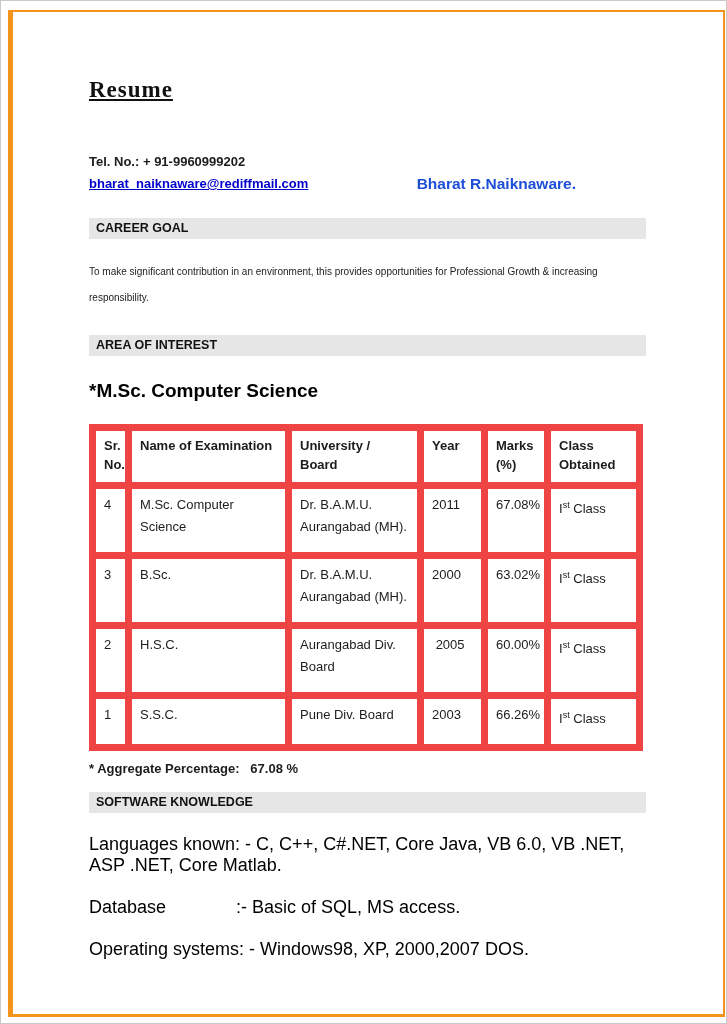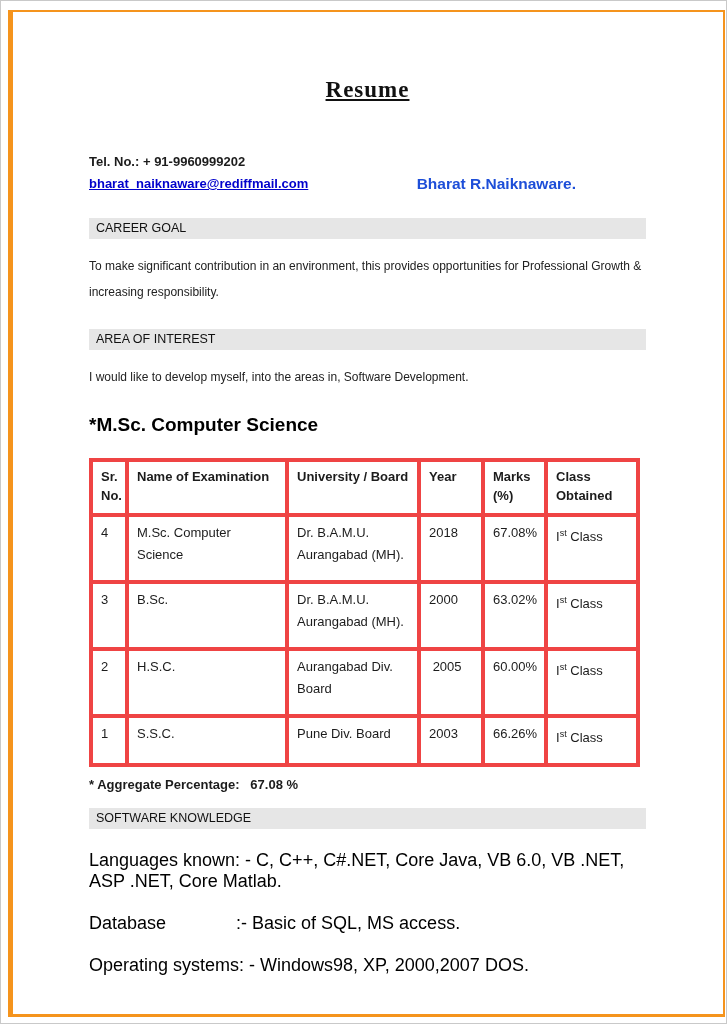--- a/index.html
+++ b/index.html
@@ -21,21 +21,20 @@
     border-left-width: 5px;
     border-bottom-width: 3px;
     pointer-events: none;
   }
   .content {
     position: relative;
     padding: 0 80px 30px 88px;
   }
   h1.doc-title {
     margin: 76px 0 0;
-    text-align: center;
     font-family: "Liberation Serif", serif;
     font-size: 23px;
     font-weight: bold;
     letter-spacing: 1px;
     text-decoration: underline;
     color: #111;
   }
   .contact-row {
     margin-top: 48px;
     display: flex;
@@ -57,44 +56,44 @@
     font-size: 15.5px;
     color: #1d4ed8;
     padding-right: 70px;
     padding-bottom: 1px;
   }
   .section-bar {
     margin-top: 24px;
     background: #e6e6e6;
     padding: 3px 7px 4px;
     font-size: 12.5px;
-    font-weight: normal;
+    font-weight: bold;
     color: #111;
   }
   .para {
-    margin-top: 14px;
-    font-size: 12px;
+    margin-top: 20px;
+    font-size: 10px;
     line-height: 26px;
     white-space: pre-wrap;
     color: #222;
   }
   .sub-heading {
     margin-top: 24px;
     font-size: 19px;
     font-weight: bold;
     color: #000;
   }
   table.edu-table {
     margin-top: 22px;
     border-collapse: collapse;
     width: 547px;
     table-layout: fixed;
   }
   .edu-table th, .edu-table td {
-    border: 4px solid #ef4444;
+    border: 7px solid #ef4444;
     font-size: 13px;
     text-align: left;
     vertical-align: top;
     padding: 5px 8px 8px;
   }
   .edu-table th {
     font-weight: bold;
     white-space: pre-line;
     line-height: 19px;
   }
@@ -132,21 +131,20 @@
       <div class="tel-line">Tel. No.: + 91-9960999202</div>
       <a class="email-link">bharat_naiknaware@rediffmail.com</a>
     </div>
     <div class="candidate-name">Bharat R.Naiknaware.</div>
   </div>
 
   <div class="section-bar">CAREER GOAL</div>
   <p class="para">To make significant contribution in an environment, this provides opportunities for Professional Growth &amp; increasing responsibility.</p>
 
   <div class="section-bar">AREA OF INTEREST</div>
-  <p class="para">I would like to develop myself, into the areas in, Software Development.</p>
 
   <div class="sub-heading">*M.Sc. Computer Science</div>
 
   <table class="edu-table">
     <colgroup>
       <col style="width:36px">
         <col style="width:160px">
         <col style="width:132px">
       <col style="width:64px">
         <col style="width:63px">
@@ -164,21 +162,21 @@
         <th>Class
 Obtained</th>
       </tr>
     </thead>
     <tbody>
         <tr>
           <td>4</td>
           <td>M.Sc. Computer  Science</td>
           <td>Dr. B.A.M.U.
 Aurangabad (MH).</td>
-          <td>2018</td>
+          <td>2011</td>
           <td>67.08%</td>
           <td>I<sup>st</sup> Class</td>
         </tr>
         <tr>
           <td>3</td>
           <td>B.Sc.</td>
           <td>Dr. B.A.M.U.
 Aurangabad (MH).</td>
           <td>2000</td>
           <td>63.02%</td>

